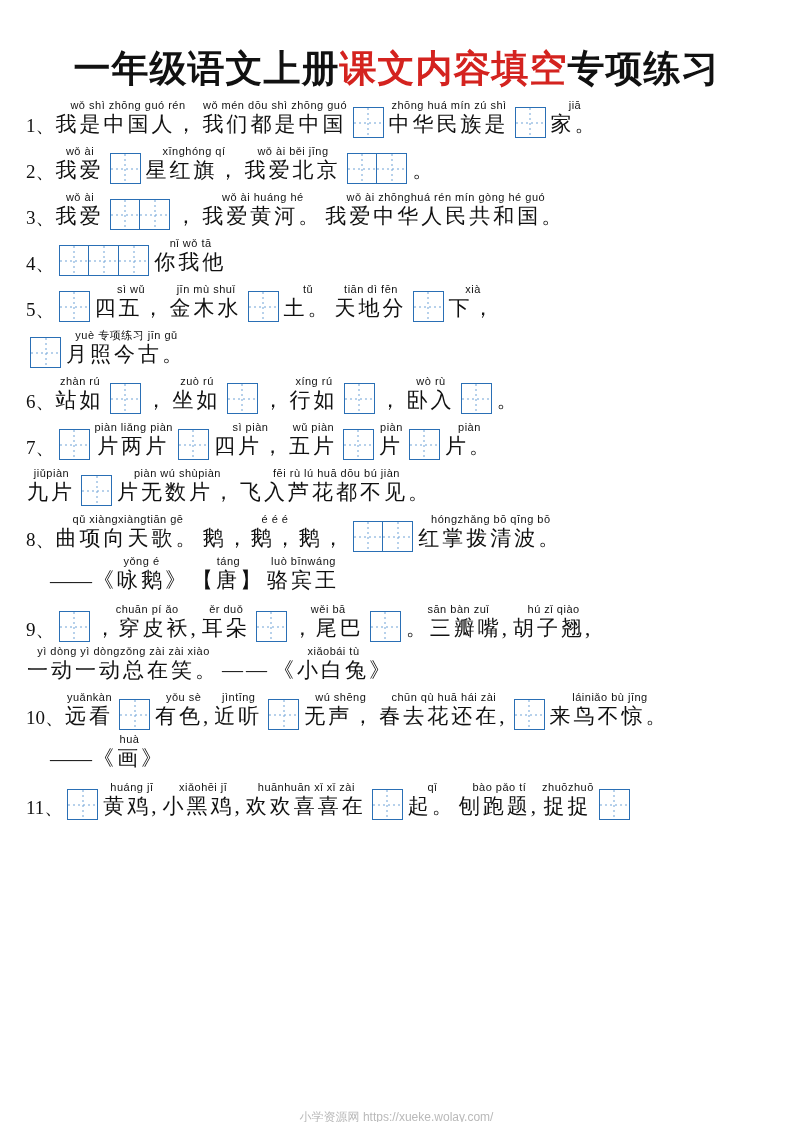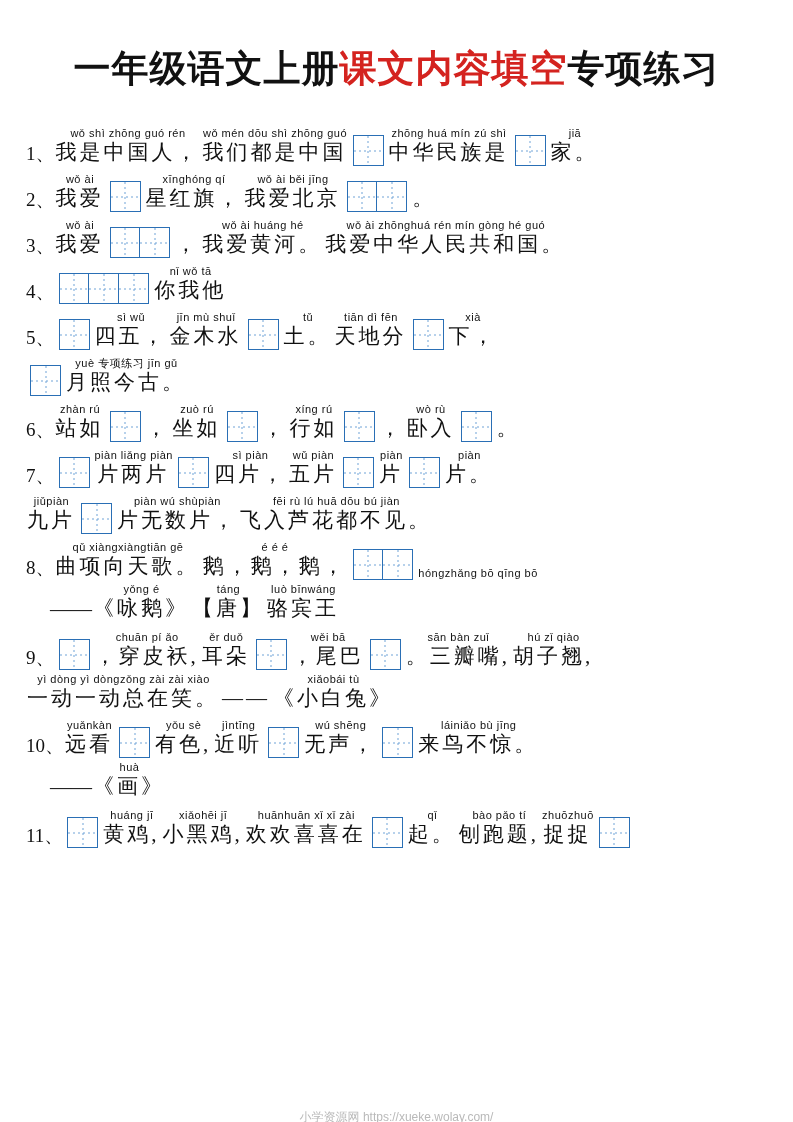--- a/index.html
+++ b/index.html
@@ -24,21 +24,21 @@
   }
 
   
   .title {
     text-align: center;
     font-family: Liberation Serif, serif;
     font-weight: bold;
     font-size: 37px;
     letter-spacing: 1px;
     margin-top: 44px;
-    margin-bottom: 28px;
+    margin-bottom: 0;
     white-space: nowrap;
   }
   .title .black { color: #111111; }
   .title .red { color: #d4231f; }
 
   
   .row {
     display: flex;
     align-items: flex-end;
     flex-wrap: wrap;
@@ -452,20 +452,21 @@
         </span>
         <span class="boxwrap">
           <span class="py blank">.</span>
           <span class="boxgroup">
             <span class="box"></span>
             <span class="box"></span>
           </span>
         </span>
         <span class="chunk">
           <span class="py">hóngzhǎng bō qīng bō</span>
+          <span class="hz">红掌拨清波。</span>
         </span>
       </div>
       <div class="row srcline">
         <span class="dash">——</span>
         <span class="chunk">
           <span class="py">yǒng é</span>
           <span class="hz">《咏鹅》</span>
         </span>
         <span class="chunk">
           <span class="py">táng</span>
@@ -554,20 +555,24 @@
         <span class="boxwrap">
           <span class="py blank">.</span>
           <span class="boxgroup">
             <span class="box"></span>
           </span>
         </span>
         <span class="chunk">
           <span class="py">wú shēng</span>
           <span class="hz">无声，</span>
         </span>
+        <span class="chunk">
+          <span class="py">chūn qù huā hái zài</span>
+          <span class="hz">春去花还在,</span>
+        </span>
         <span class="boxwrap">
           <span class="py blank">.</span>
           <span class="boxgroup">
             <span class="box"></span>
           </span>
         </span>
         <span class="chunk">
           <span class="py">láiniǎo bù jīng</span>
           <span class="hz">来鸟不惊。</span>
         </span>

